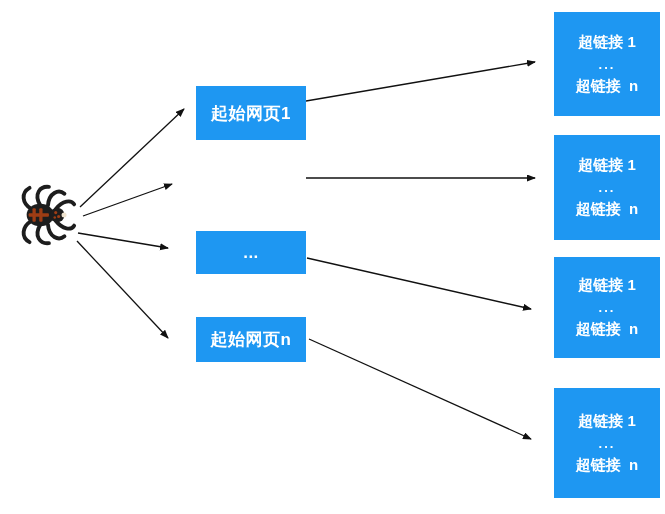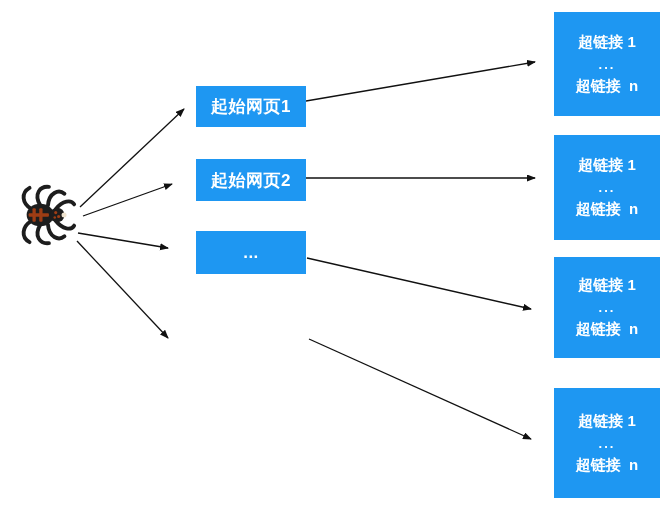--- a/index.html
+++ b/index.html
@@ -32,21 +32,21 @@
     width: 110px;
     background: var(--box-blue, #1E97F2);
     color: var(--box-text, #ffffff);
     font-weight: 700;
     font-size: 17px;
     display: flex;
     align-items: center;
     justify-content: center;
     letter-spacing: 0.5px;
   }
-  #start-box-1 { top: 86px;  height: 41px; }
+  #start-box-1 { top: 86px;  height: 54px; }
   #start-box-2 { top: 159px; height: 42px; }
   #start-box-3 { top: 231px; height: 43px; }
   #start-box-4 { top: 317px; height: 45px; }
   .link-box {
     position: absolute;
     left: 554px;
     width: 106px;
     background: var(--box-blue, #1E97F2);
     color: var(--box-text, #ffffff);
     font-weight: 700;
@@ -117,25 +117,25 @@
       <circle cx="41" cy="29.5" r="1.6"></circle>
       <circle cx="44" cy="33.5" r="1.6"></circle>
       <circle cx="40" cy="34.5" r="1.3"></circle>
     </g>
     <circle cx="49.6" cy="32" r="2.6" fill="#EFE3CF"></circle>
   </svg>
 
   <div class="start-box" id="start-box-1">
     <span>起始网页1</span>
   </div>
-  <div class="start-box" id="start-box-2">
-    <span>起始网页2</span>
-  </div>
   <div class="start-box" id="start-box-3">
     <span>...</span>
+  </div>
+  <div class="start-box" id="start-box-4">
+    <span>起始网页n</span>
   </div>
 
   <div class="link-box" id="link-box-1">
     <span class="link-line">超链接 1</span>
     <span class="link-line link-ellipsis">...</span>
     <span class="link-line">超链接  n</span>
   </div>
   <div class="link-box" id="link-box-2">
     <span class="link-line">超链接 1</span>
     <span class="link-line link-ellipsis">...</span>

